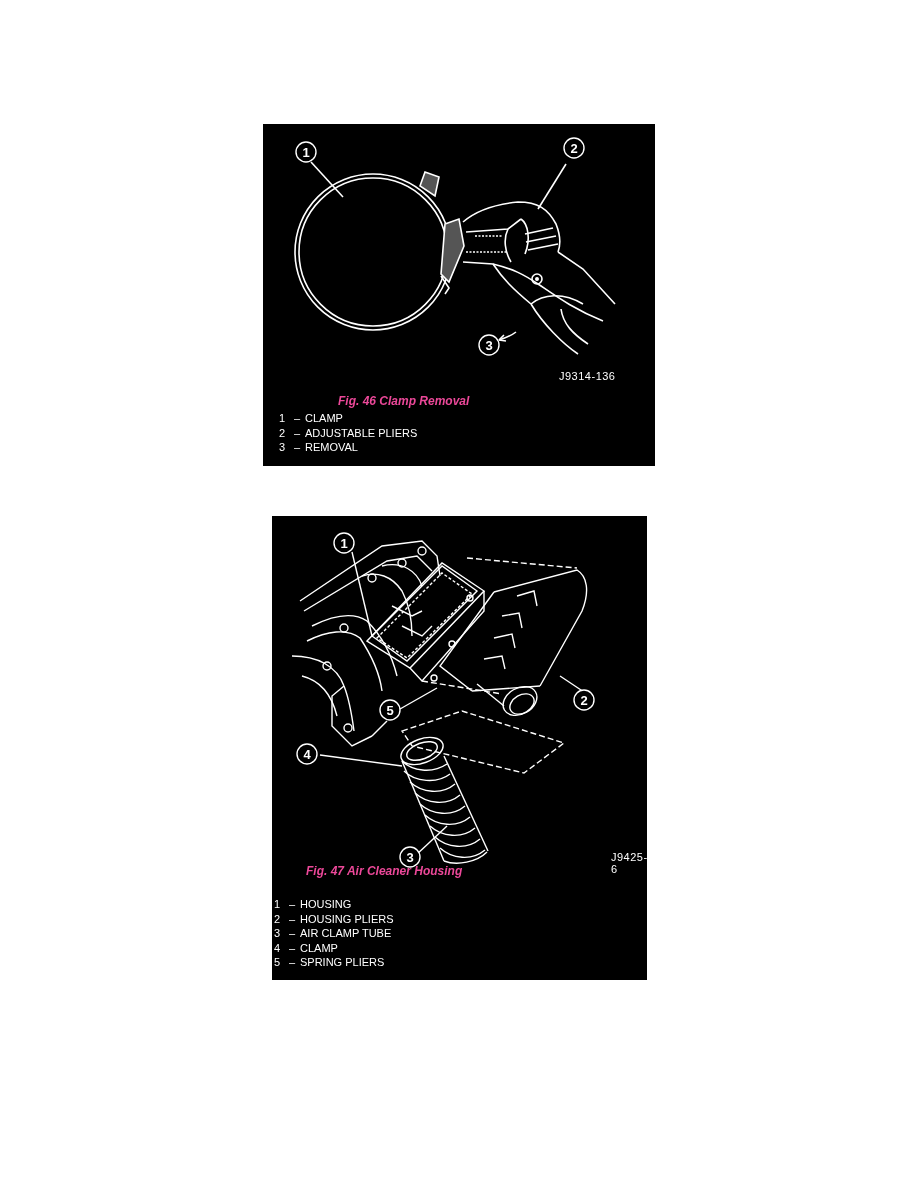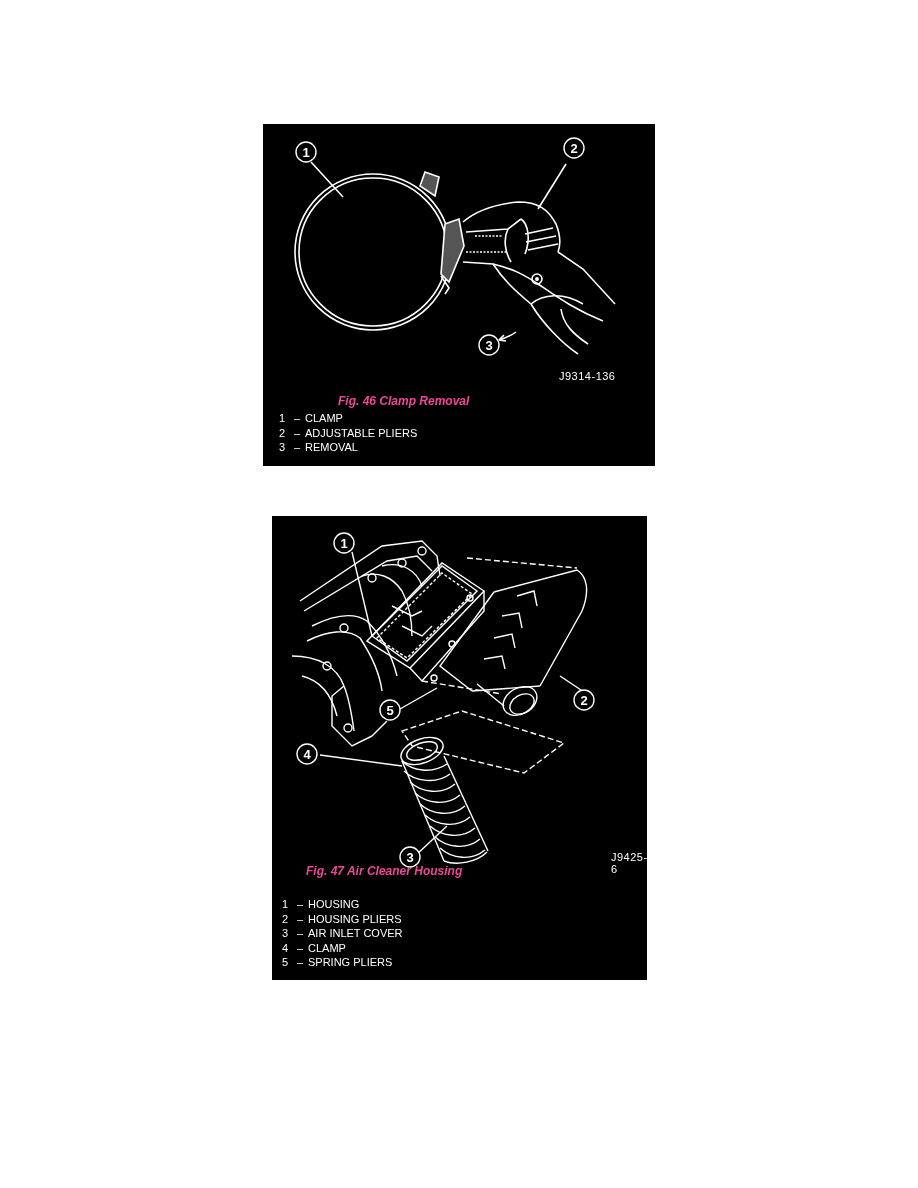--- a/index.html
+++ b/index.html
@@ -12,21 +12,21 @@
     .fig-title { position: absolute; color: #ec4899; font-family: "Liberation Sans", sans-serif; font-weight: bold; font-style: italic; font-size: 12px; white-space: nowrap; }
     .legend { position: absolute; margin: 0; padding: 0; list-style: none; color: #ffffff; font-family: "Liberation Sans", sans-serif; font-size: 11px; }
     .legend li { height: 14.5px; line-height: 14.5px; white-space: nowrap; }
     .legend .num { display: inline-block; width: 10px; }
     .legend .dash { display: inline-block; width: 16px; text-align: center; }
     #fig1 .ref-code { left: 296px; top: 246px; }
     #fig1 .fig-title { left: 75px; top: 270px; }
     #fig1 .legend { left: 16px; top: 287px; }
     #fig2 .ref-code { left: 300px; top: 335px; margin-left: 39px; }
     #fig2 .fig-title { left: 34px; top: 348px; }
-    #fig2 .legend { left: 10px; top: 381px; }
+    #fig2 .legend { left: 2px; top: 381px; }
     #fig2 .legend li { height: 14.6px; line-height: 14.6px; }
   </style>
 </head>
 <body>
 
 <div class="figure" id="fig1">
   <svg class="art" width="392" height="342" viewBox="0 0 392 342">
     <g fill="none" stroke="#ffffff" stroke-width="1.6">
 
       <g>
@@ -183,17 +183,17 @@
       <circle cx="118" cy="194" r="10" fill="#000" stroke="#fff" stroke-width="1.4"></circle>
       <text x="118" y="199" text-anchor="middle" fill="#fff" font-family="Liberation Sans, sans-serif" font-size="13" font-weight="bold">5</text>
     </g>
   </svg>
 
   <div class="ref-code">J9425-6</div>
   <div class="fig-title">Fig. 47 Air Cleaner Housing</div>
   <ul class="legend">
     <li><span class="num">1</span><span class="dash">–</span><span>HOUSING</span></li>
     <li><span class="num">2</span><span class="dash">–</span><span>HOUSING PLIERS</span></li>
-    <li><span class="num">3</span><span class="dash">–</span><span>AIR INLET COVER</span></li>
+    <li><span class="num">3</span><span class="dash">–</span><span>AIR CLAMP TUBE</span></li>
     <li><span class="num">4</span><span class="dash">–</span><span>CLAMP</span></li>
     <li><span class="num">5</span><span class="dash">–</span><span>SPRING PLIERS</span></li>
   </ul>
 </div>
 
 </body></html>

